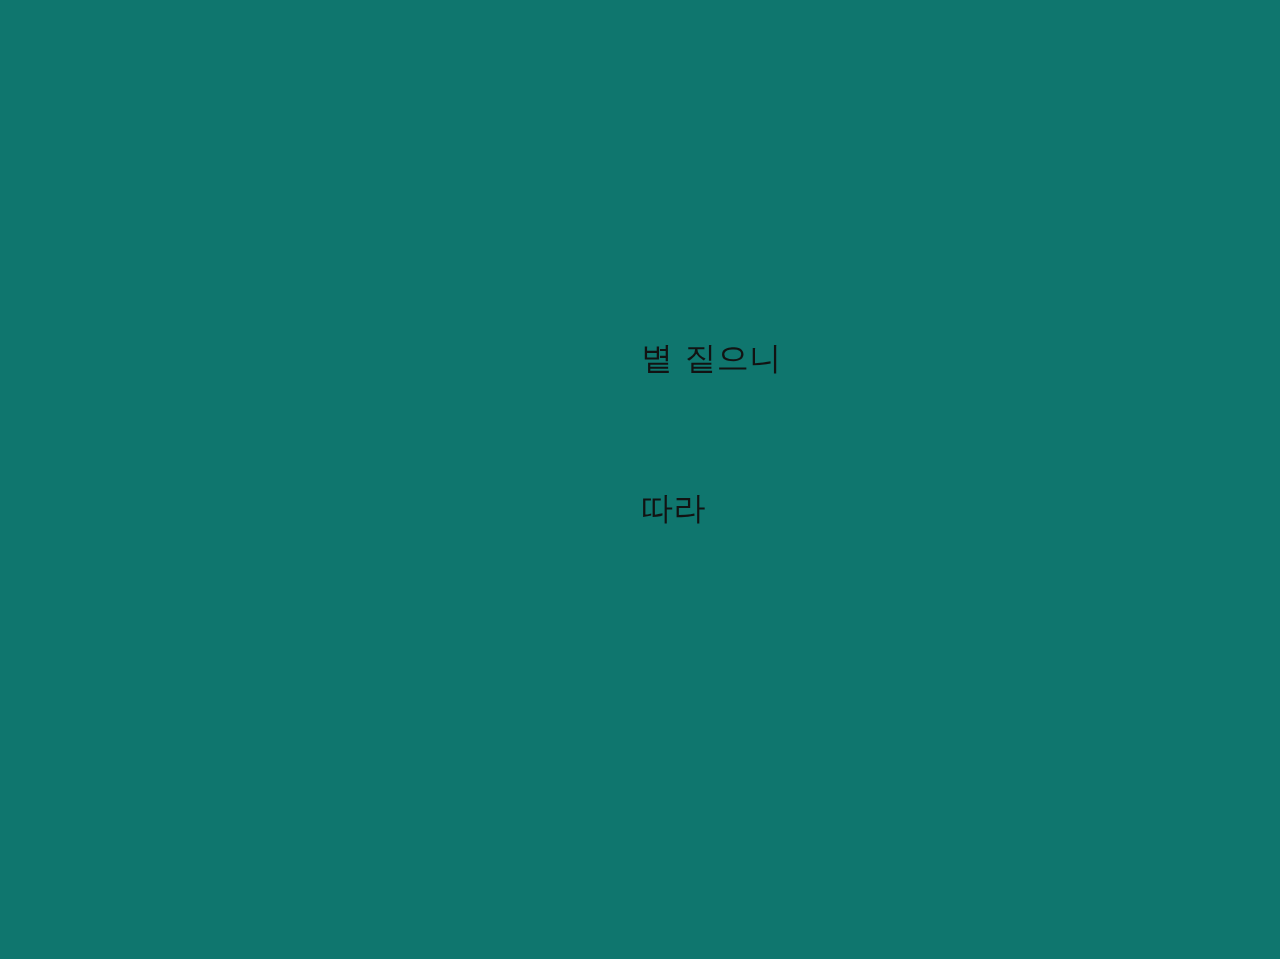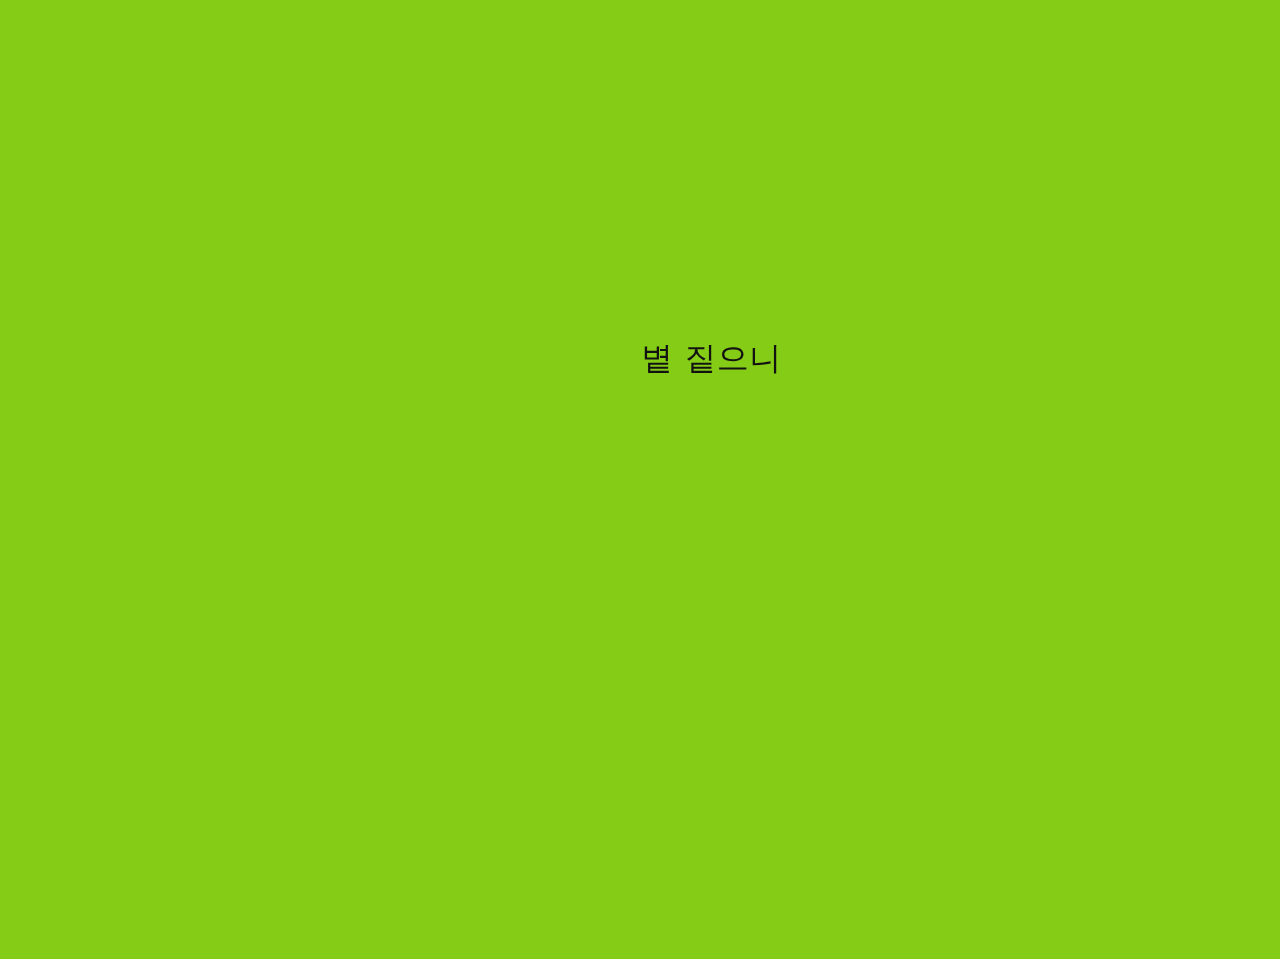--- a/index.html
+++ b/index.html
@@ -7,21 +7,21 @@
     width: 1280px;
     height: 959px;
     background: #ffffff;
     overflow: hidden;
     font-family: "DejaVu Serif", "Liberation Serif", serif;
   }
   .page {
     position: relative;
     width: 1280px;
     height: 959px;
-    background: #84cc16;
+    background: #0f766e;
   }
   .poem-block {
     position: absolute;
     left: 641px;
     top: 83px;
     color: #121212;
     font-size: 32px;
     font-weight: 500;
     line-height: 50px;
     letter-spacing: 0.5px;
@@ -36,20 +36,21 @@
   }
 </style>
 </head>
 <body>
 
 <div class="page">
   <div class="poem-block">
 
     <div class="stanza">
       <div class="line">볕 짙으니</div>
+      <div class="line">따라</div>
     </div>
 
     
 
     
 
     
 
     
 

